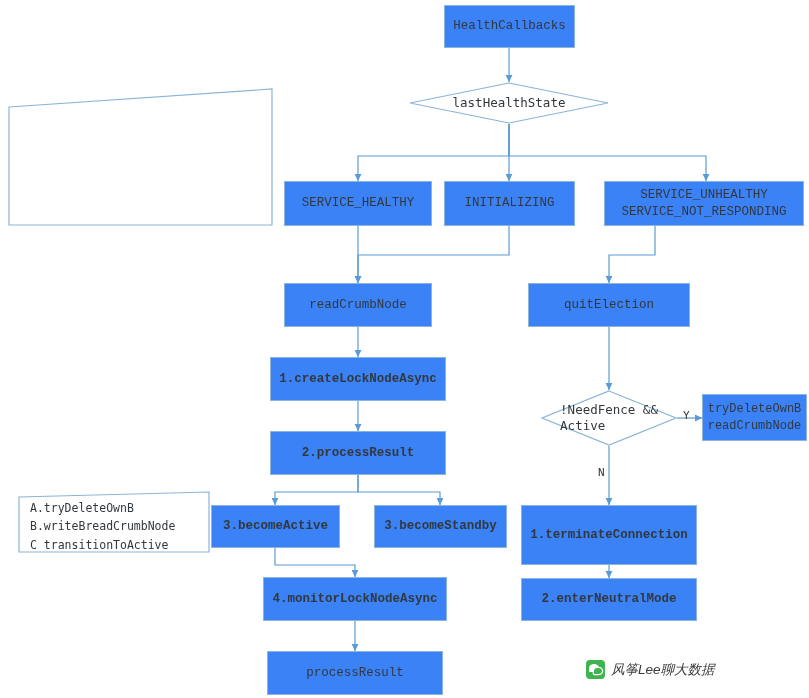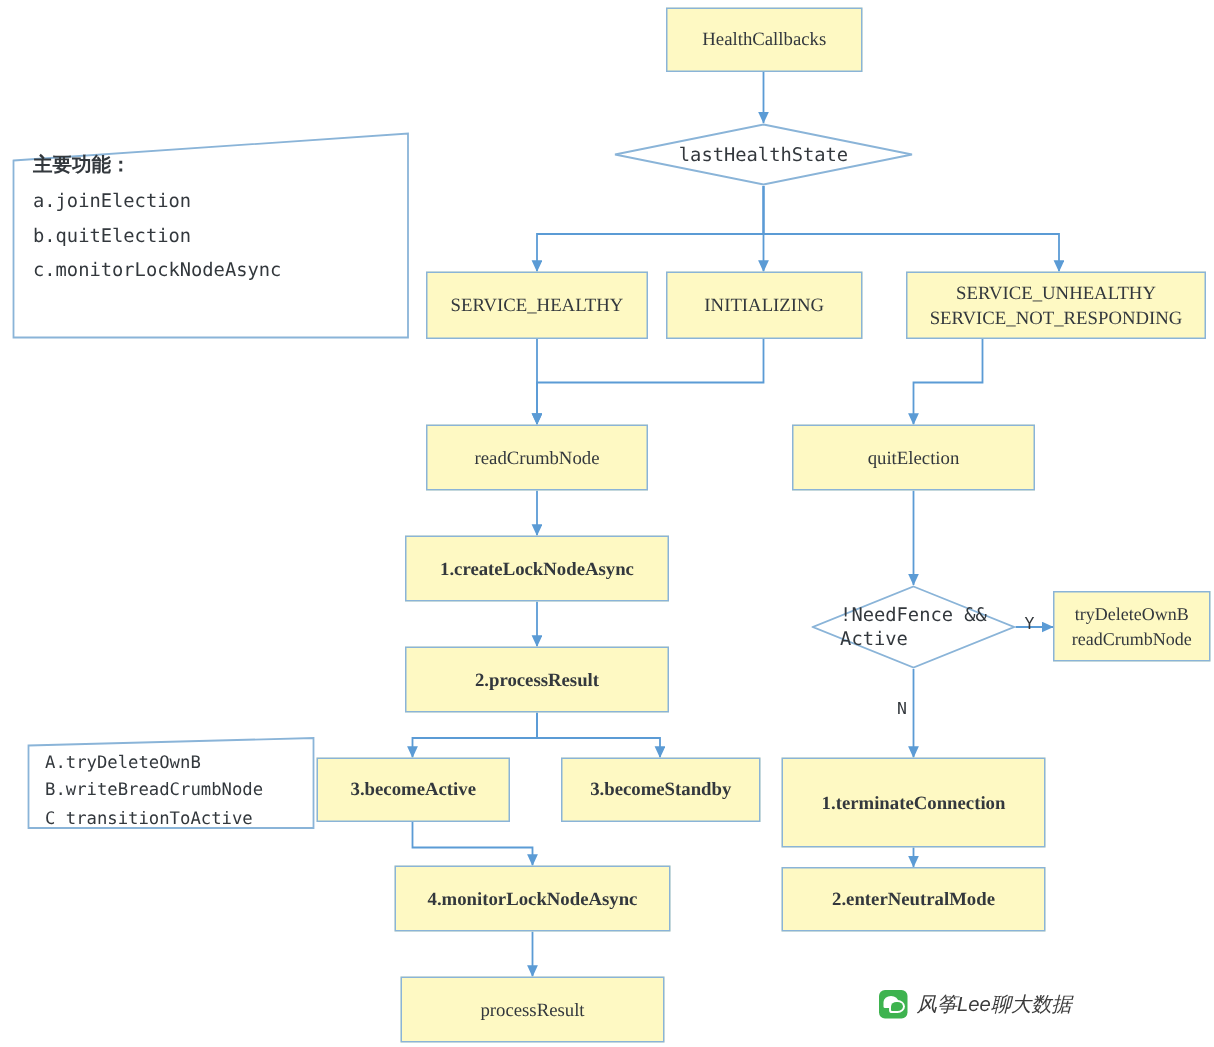--- a/index.html
+++ b/index.html
@@ -20,27 +20,27 @@
     left: 0;
     top: 0;
     width: 809px;
     height: 698px;
     pointer-events: none;
   }
   .node {
     position: absolute;
     box-sizing: border-box;
     border: 1px solid #8ab4d8;
-    background: #fef9c3;
+    background: #3b82f6;
     color: #33383d;
     display: flex;
     align-items: center;
     justify-content: center;
     text-align: center;
-    font-family: Liberation Serif, serif;
+    font-family: Liberation Mono, monospace;
     font-size: 12.5px;
     line-height: 1.35;
     white-space: pre-line;
   }
   .node.bold {
     font-weight: bold;
   }
   .diamond-wrap {
     position: absolute;
     box-sizing: border-box;
@@ -227,26 +227,20 @@
 
   <div class="node bold" style="left:521px; top:578px; width:176px; height:43px;">2.enterNeutralMode</div>
 
   <div class="edge-label" style="left:683px; top:409px;">Y</div>
   <div class="edge-label" style="left:598px; top:466px;">N</div>
 
   <div class="note" style="left:8px; top:88px; width:265px; height:138px;">
     <svg class="note-poly" viewBox="0 0 265 138" preserveAspectRatio="none">
       <polygon points="1,19 264,1 264,137 1,137" fill="#ffffff" stroke="#8ab4d8" stroke-width="1.2"></polygon>
     </svg>
-    <div class="note-lines">
-      <div class="note-title">主要功能：</div>
-      <div>a.joinElection</div>
-      <div>b.quitElection</div>
-      <div>c.monitorLockNodeAsync</div>
-    </div>
   </div>
 
   <div class="note" style="left:18px; top:491px; width:192px; height:62px; line-height:1.6; padding:8px 12px;">
     <svg class="note-poly" viewBox="0 0 192 62" preserveAspectRatio="none">
       <polygon points="1,6 191,1 191,61 1,61" fill="#ffffff" stroke="#8ab4d8" stroke-width="1.2"></polygon>
     </svg>
     <div class="note-lines" style="font-size:11.5px;">
       <div>A.tryDeleteOwnB</div>
       <div>B.writeBreadCrumbNode</div>
       <div>C transitionToActive</div>

